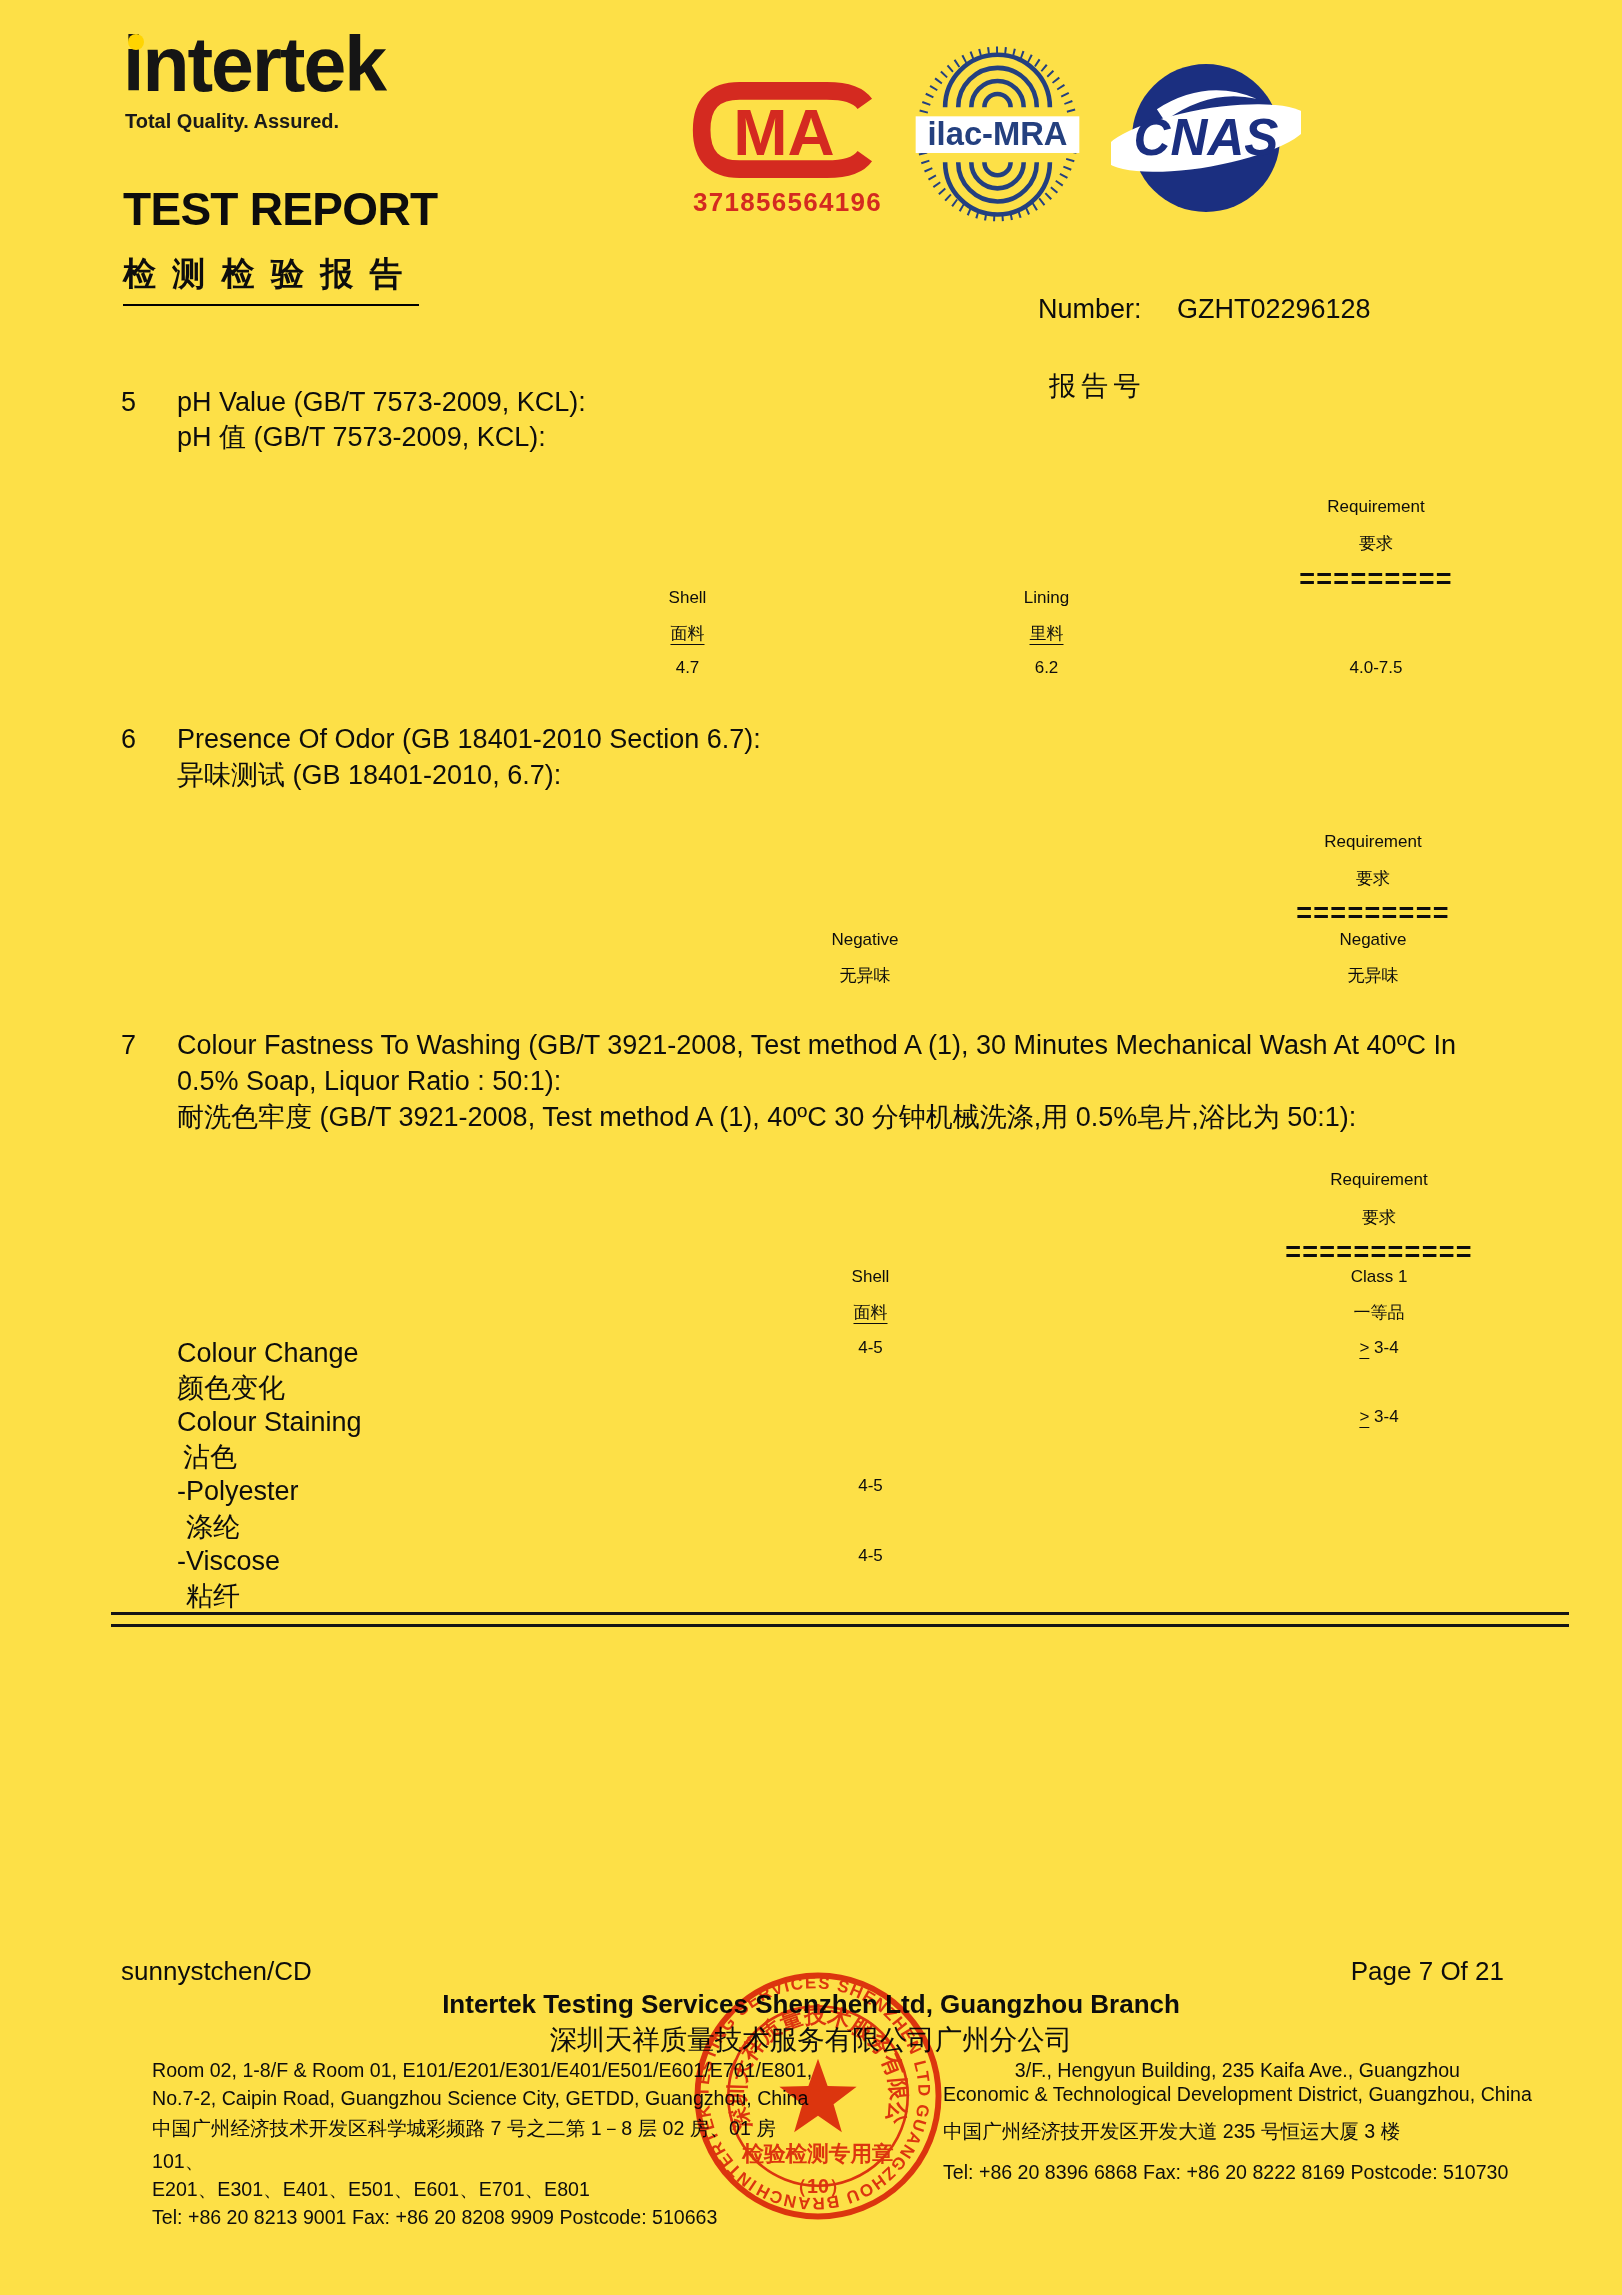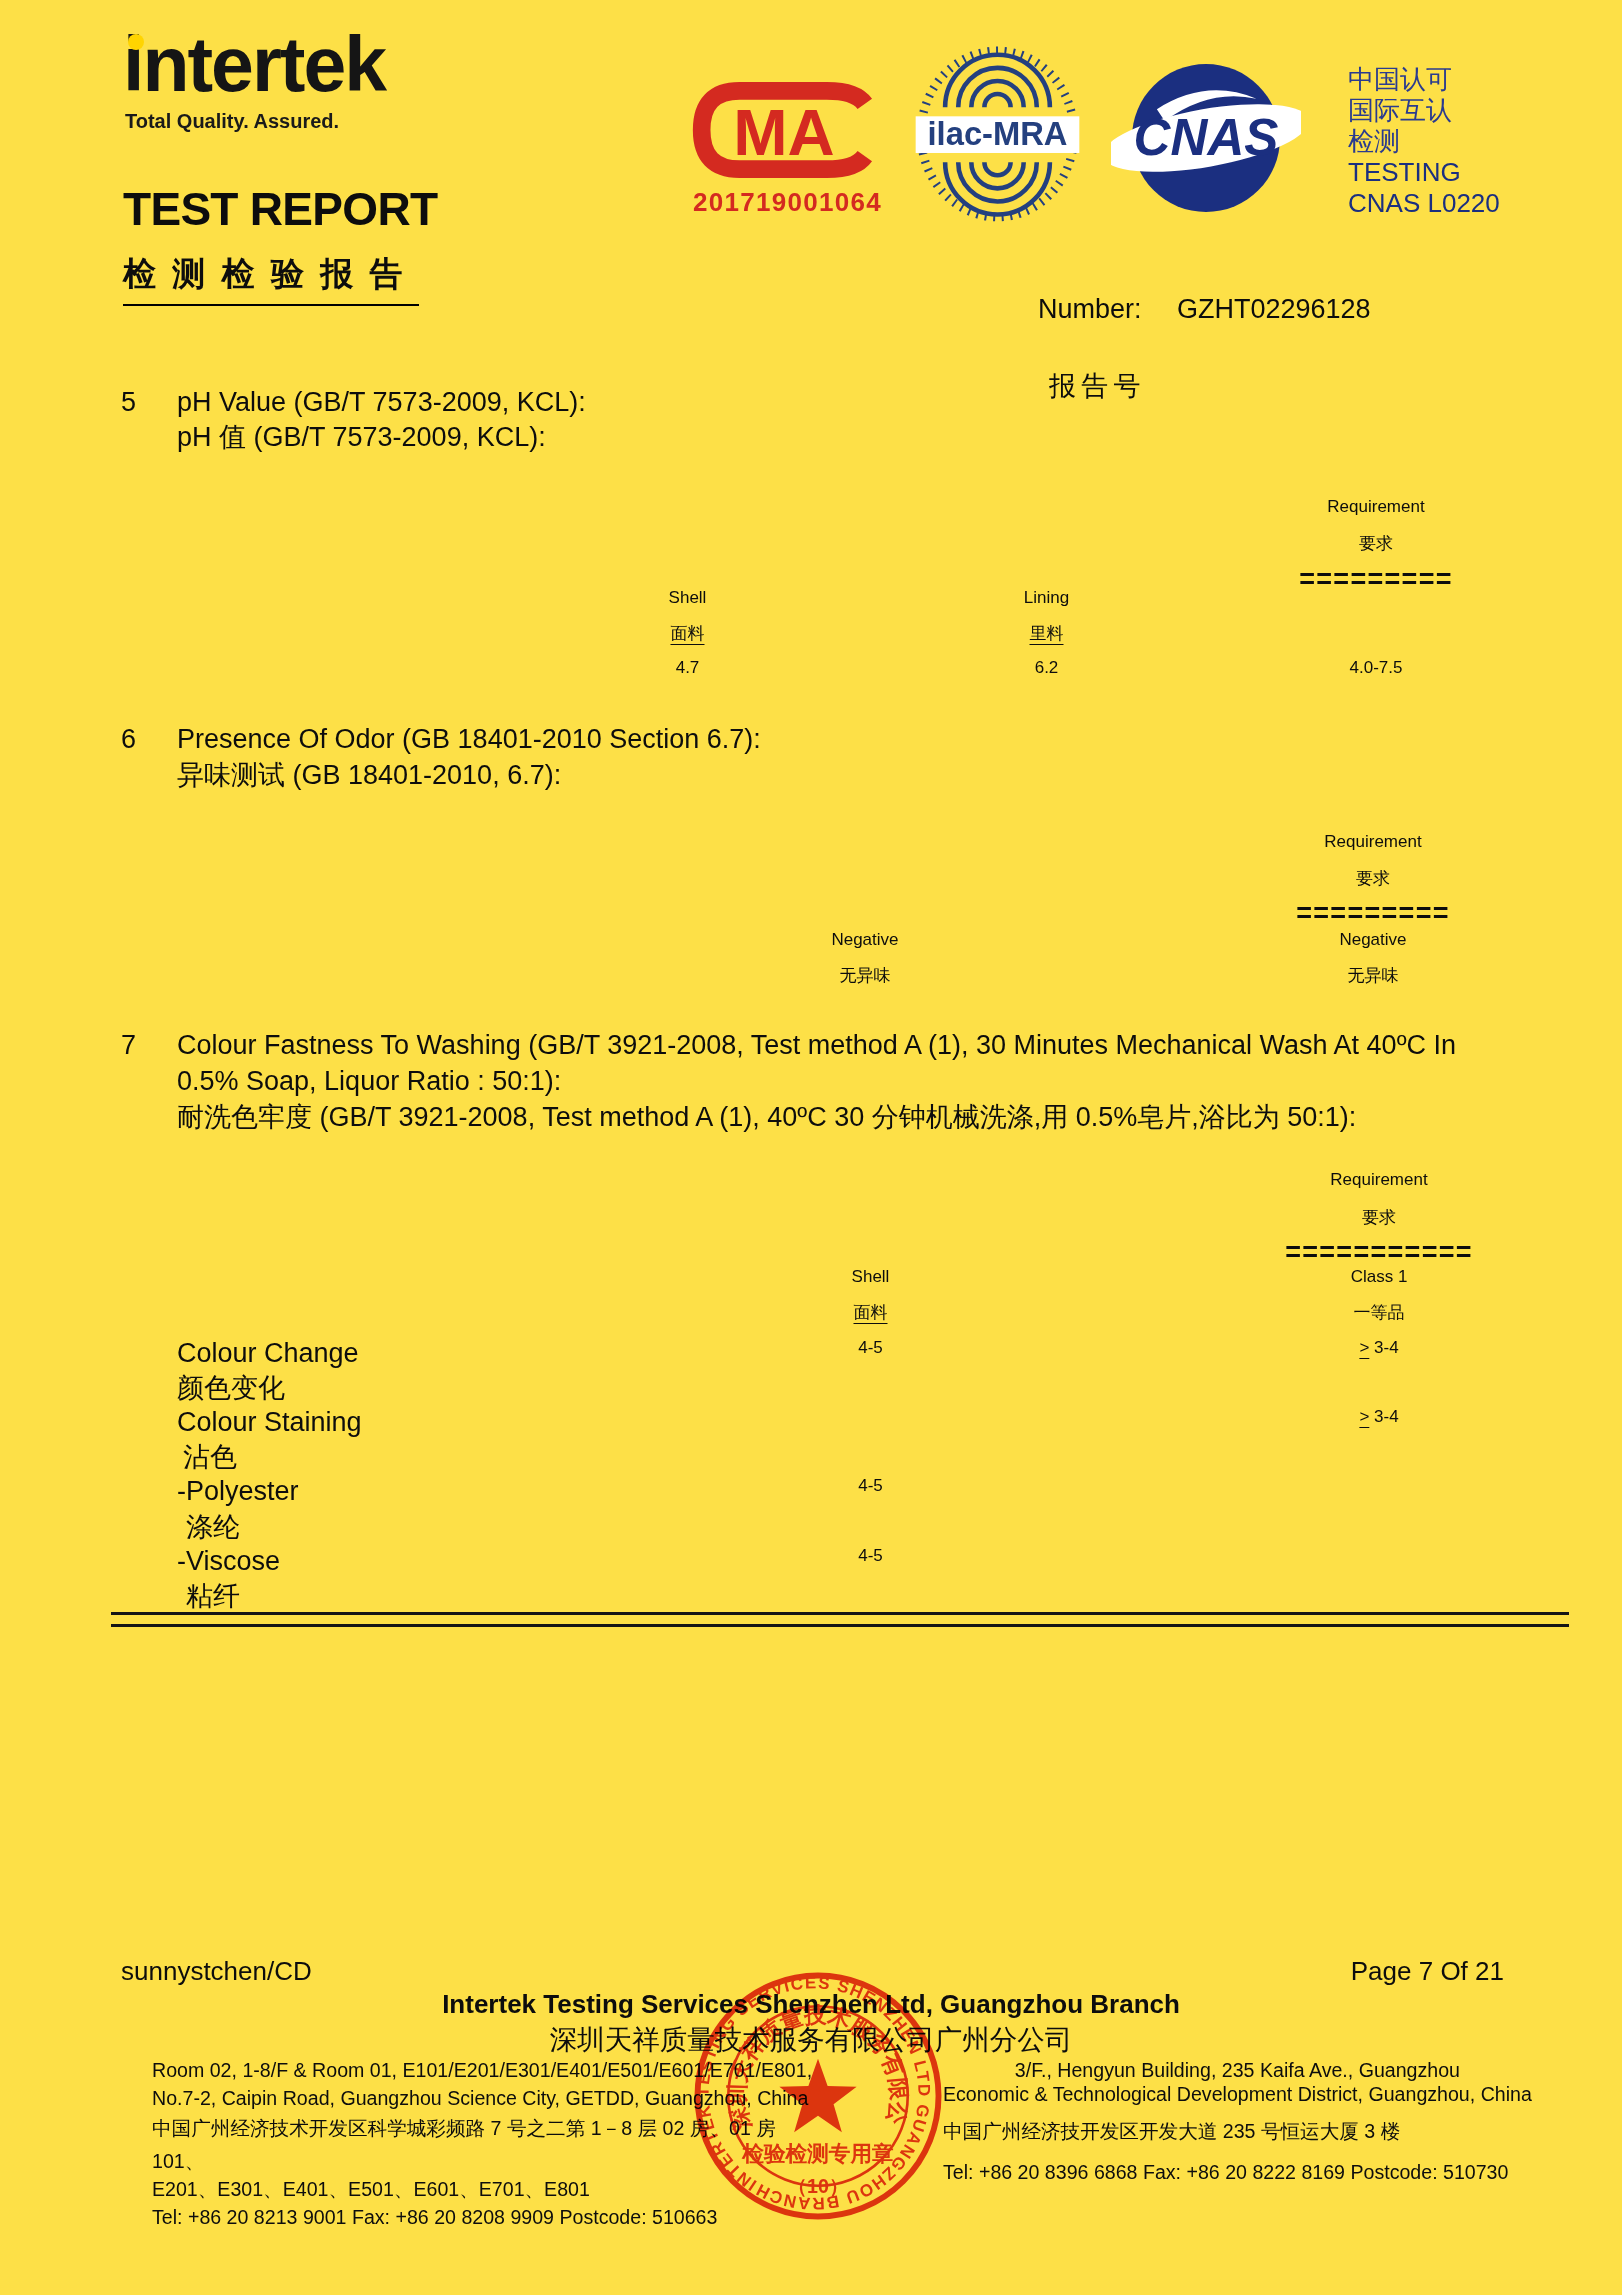--- a/index.html
+++ b/index.html
@@ -38,21 +38,21 @@
   <div class="abs logo" style="left:123px;top:19.6px;">intertek</div>
   <div class="logo-dot abs" style="left:128px;top:34px;"></div>
   <div class="abs tagline" style="left:125px;top:110px;">Total Quality. Assured.</div>
   <div class="abs doc-title" style="left:123px;top:182px;">TEST REPORT</div>
   <div class="abs doc-title-cn" style="left:123px;top:252px;">检测检验报告</div>
 
   <svg class="abs" style="left:686px;top:75px;" width="201" height="110" viewBox="0 0 308 168">
     <path d="M 274 44 Q 260 24 216 24 L 82 24 Q 24 24 24 84 Q 24 144 82 144 L 216 144 Q 260 144 274 124" fill="none" stroke="#d42a20" stroke-width="27"></path>
     <text x="150" y="122" text-anchor="middle" font-size="100" font-weight="bold" fill="#d42a20" font-family="Liberation Sans, sans-serif">MA</text>
   </svg>
-  <div class="abs cma-num" style="left:679px;top:187px;width:217px;">201719001064</div>
+  <div class="abs cma-num" style="left:679px;top:187px;width:217px;">371856564196</div>
 
   <svg class="abs" style="left:913px;top:43px;" width="169" height="182" viewBox="0 0 258 278">
     <g stroke="#24407f" fill="none">
       <ellipse cx="129" cy="139" rx="117" ry="127" stroke-width="13" stroke-dasharray="3 10"></ellipse>
       <path d="M 109 98 A 20 20 0 1 1 149 98" stroke-width="7"></path>
       <path d="M 89 98 A 40 40 0 1 1 169 98" stroke-width="7"></path>
       <path d="M 69 98 A 60 60 0 1 1 189 98" stroke-width="7"></path>
       <path d="M 49 98 A 80 80 0 1 1 209 98" stroke-width="7"></path>
       <path d="M 109 182 A 20 20 0 1 0 149 182" stroke-width="7"></path>
       <path d="M 89 182 A 40 40 0 1 0 169 182" stroke-width="7"></path>
@@ -63,27 +63,20 @@
     <text x="129" y="156" text-anchor="middle" font-size="50" font-weight="bold" fill="#24407f" font-family="Liberation Sans, sans-serif">ilac-MRA</text>
   </svg>
 
   <svg class="abs" style="left:1111px;top:58px;" width="190" height="160" viewBox="0 0 290 244">
     <circle cx="145" cy="122" r="113" fill="#1b2f80"></circle>
     <ellipse cx="145" cy="122" rx="160" ry="44" fill="#ffffff" transform="rotate(-10 145 122)"></ellipse>
     <path d="M 70 78 Q 145 30 222 62 Q 150 46 82 96 Z" fill="#ffffff"></path>
     <text x="145" y="148" text-anchor="middle" font-size="78" font-weight="bold" font-style="italic" fill="#1b2f80" font-family="Liberation Sans, sans-serif">CNAS</text>
   </svg>
 
-  <div class="abs accred" style="left:1348px;top:64px;">
-    <div>中国认可</div>
-    <div>国际互认</div>
-    <div>检测</div>
-    <div class="en">TESTING</div>
-    <div class="en">CNAS L0220</div>
-  </div>
 
   <div class="abs body-txt" style="left:1038px;top:294px;">Number:</div>
   <div class="abs body-txt" style="left:1177px;top:294px;">GZHT02296128</div>
   <div class="abs cn-txt" style="left:1049px;top:331px;letter-spacing:5.2px;margin-top:40px;">报告号</div>
 
   <div class="abs body-txt" style="left:121px;top:387px;">5</div>
   <div class="abs body-txt" style="left:177px;top:387px;">pH Value (GB/T 7573-2009, KCL):</div>
   <div class="abs cn-txt" style="left:177px;top:422px;">pH 值 (GB/T 7573-2009, KCL):</div>
 
   <div class="col" style="left:1278px;top:497px;width:196px;">Requirement</div>

